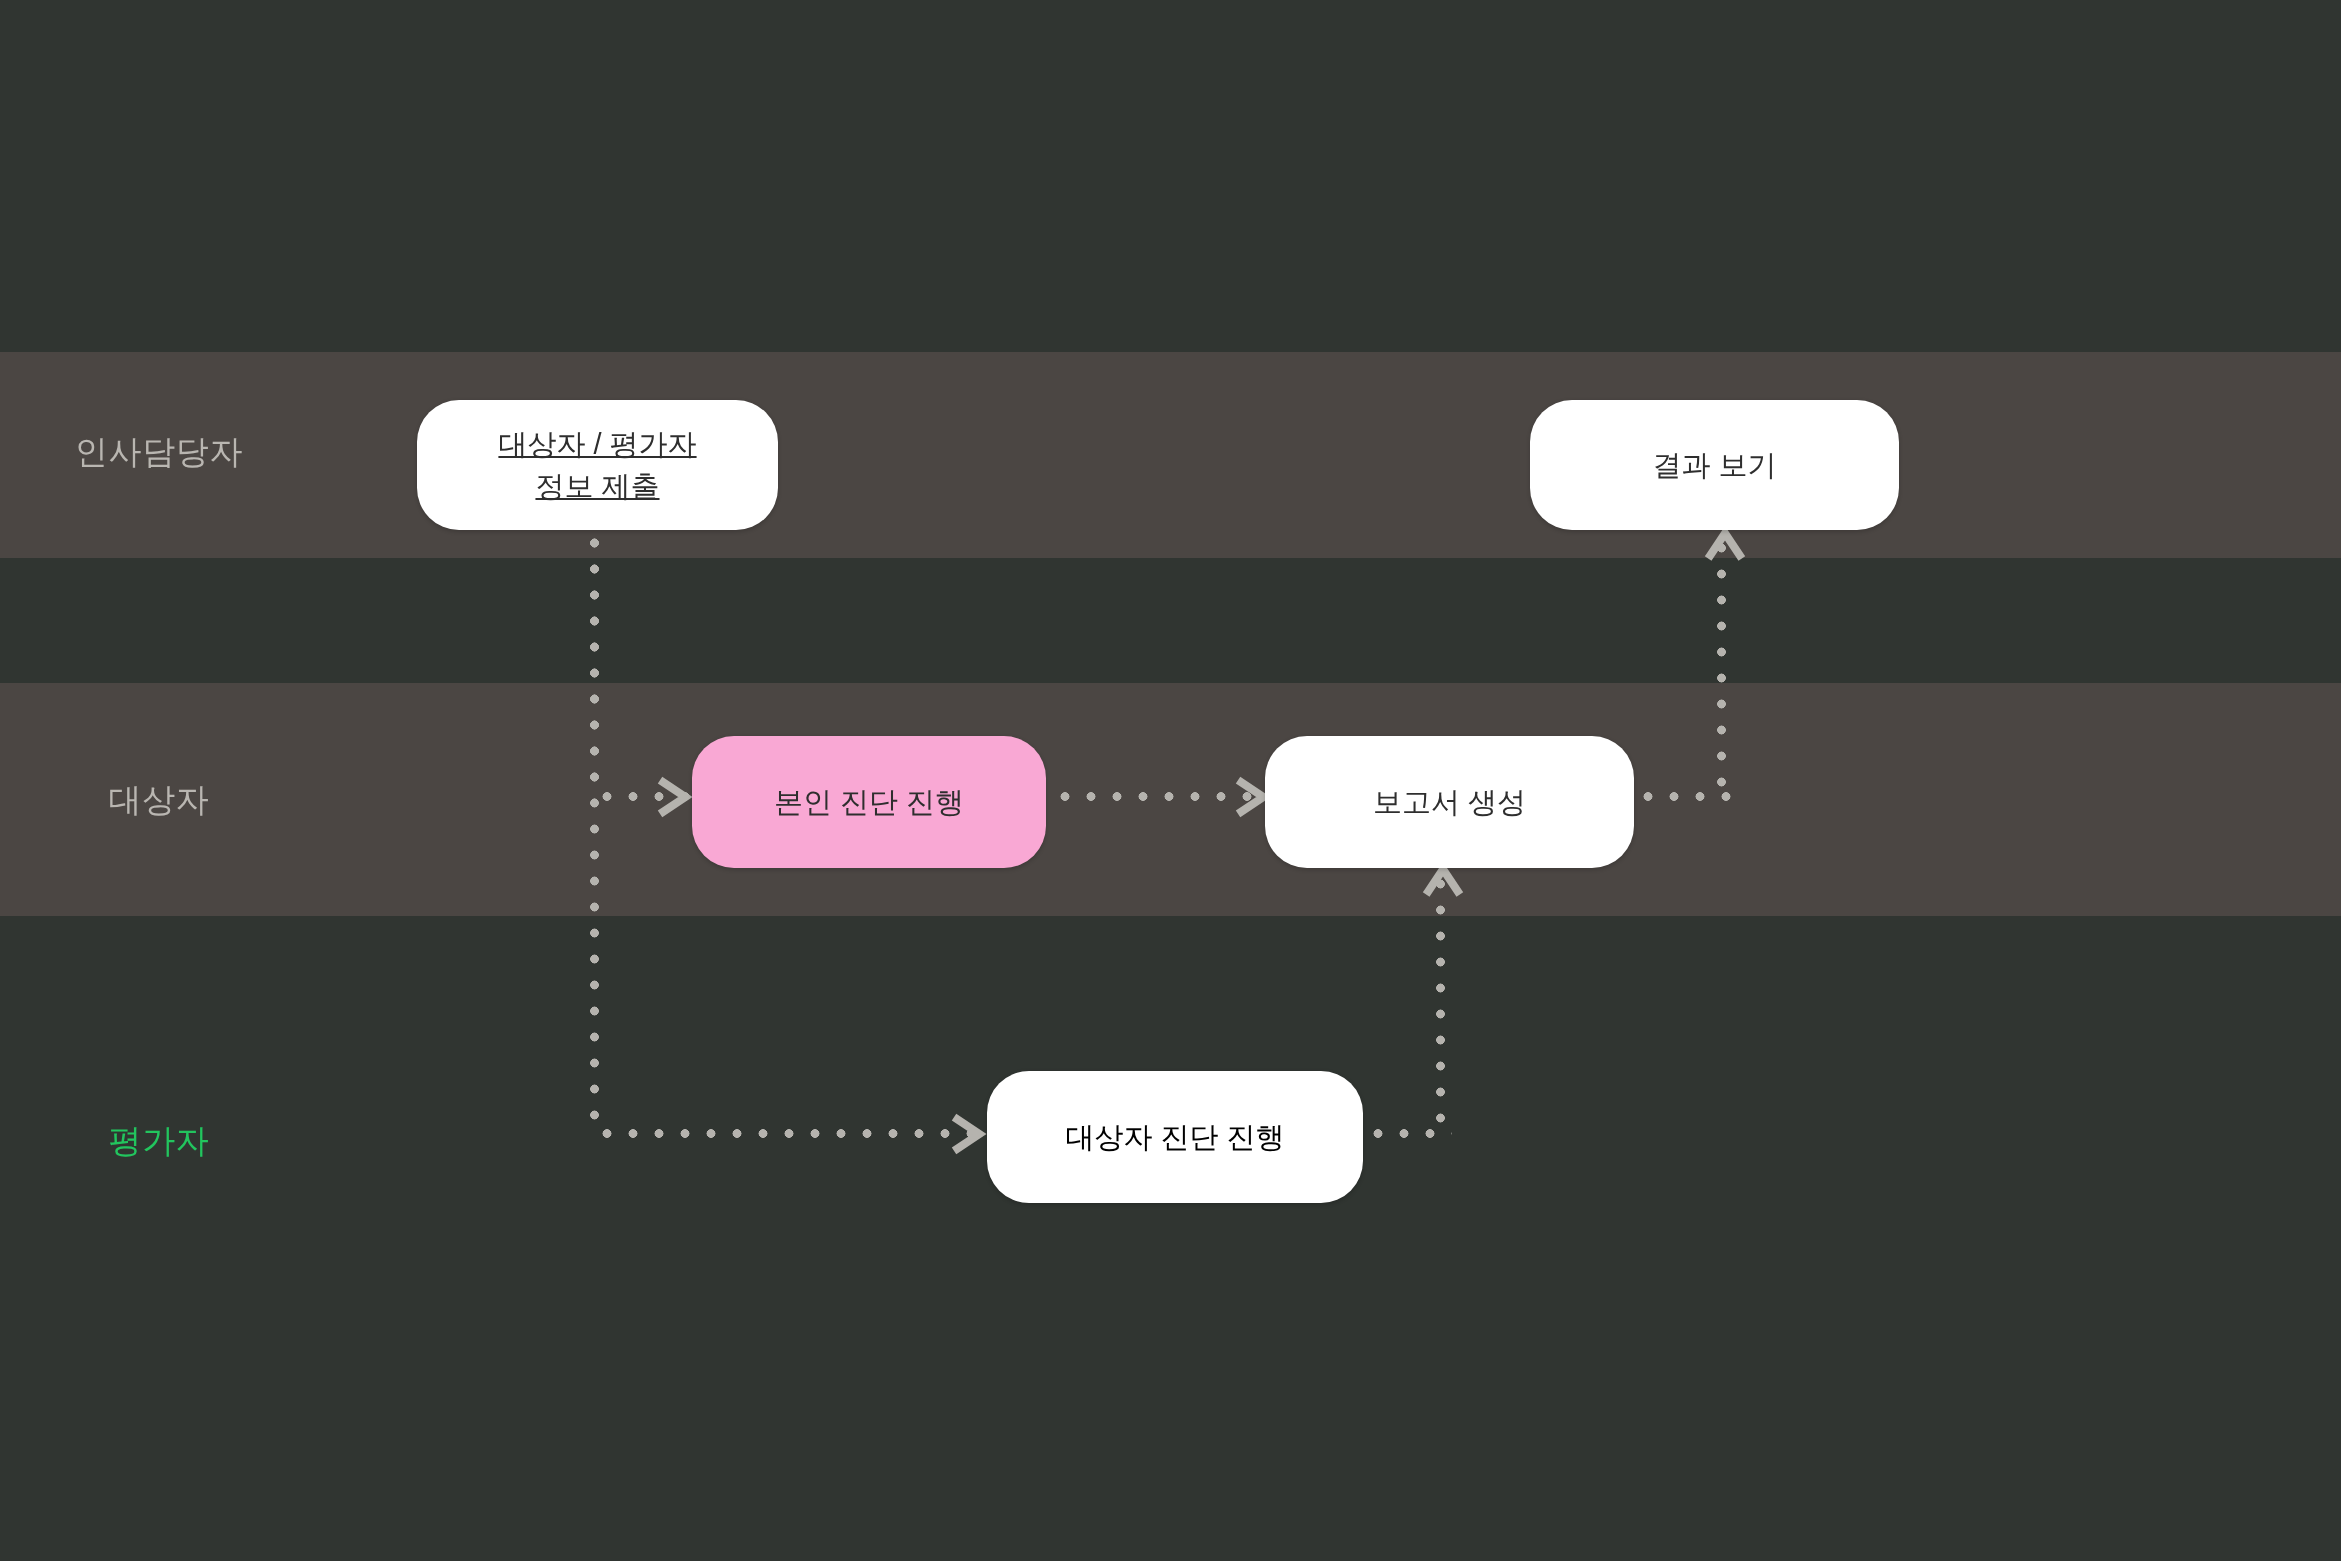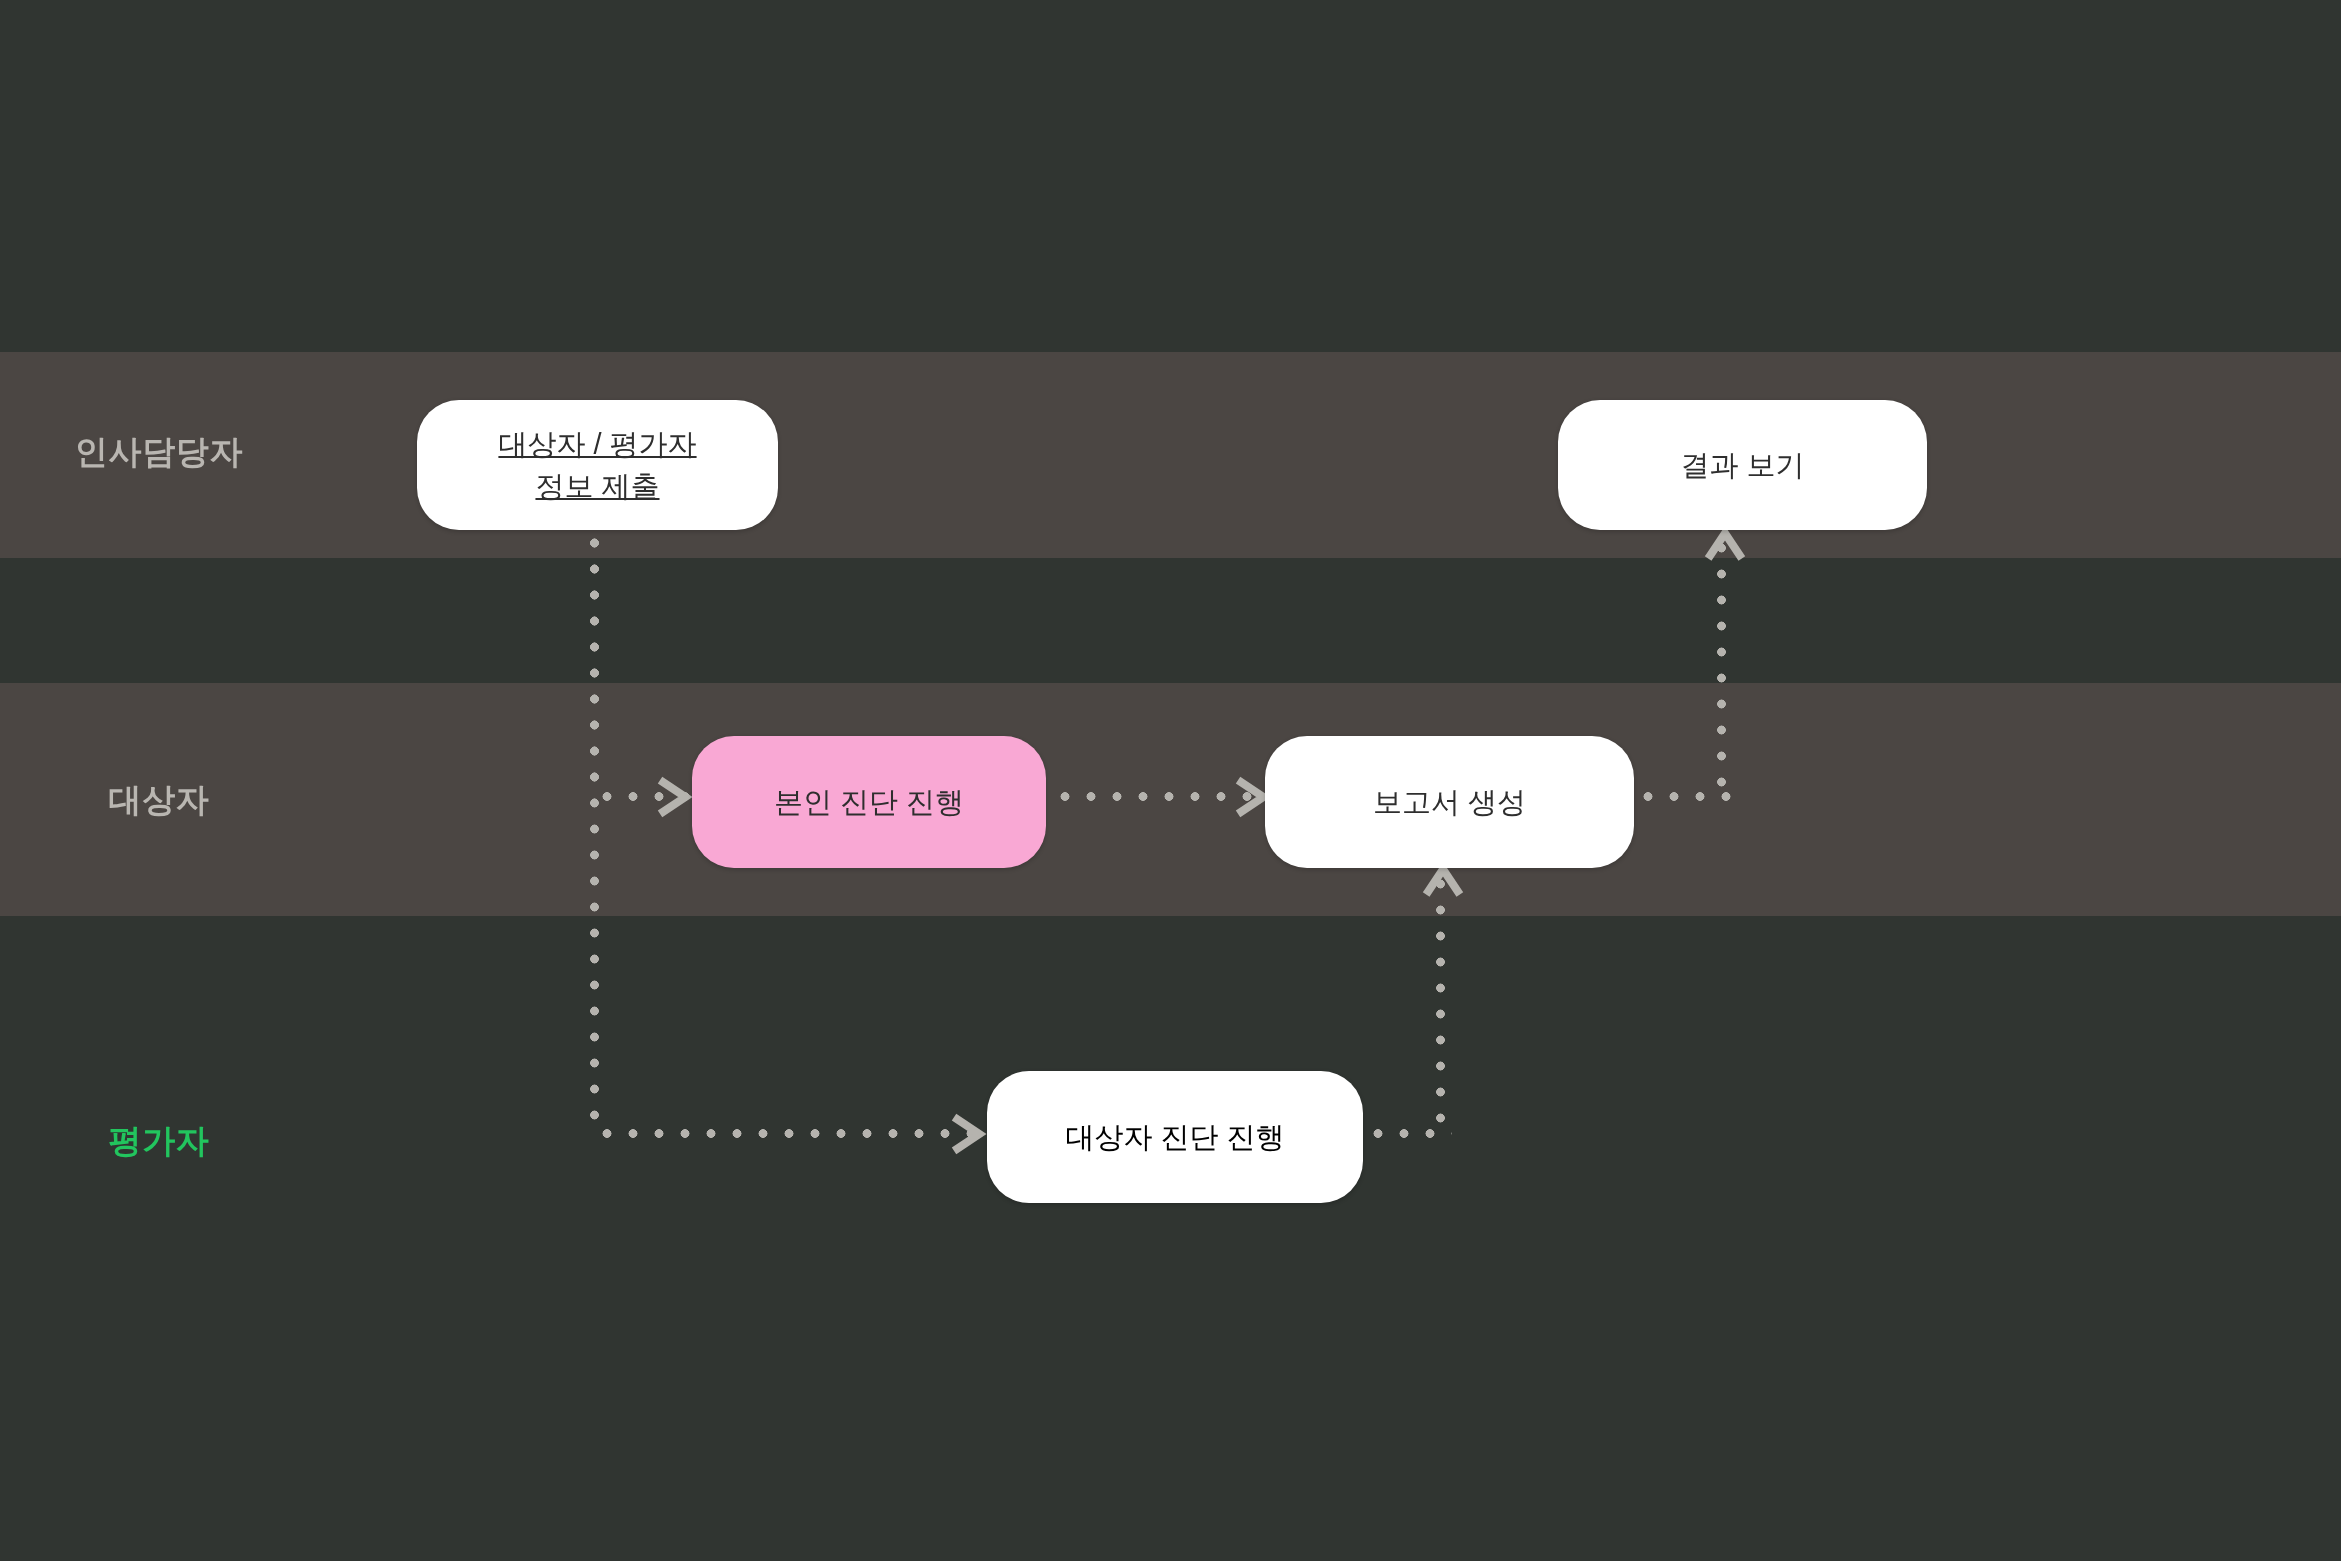--- a/index.html
+++ b/index.html
@@ -31,21 +31,21 @@
   }
   .lane-band.base {
     background: #303531;
   }
 
   
   .lane-title {
     position: absolute;
     color: #b9b6b1;
     font-size: 33px;
-    font-weight: 700;
+    font-weight: 400;
     letter-spacing: 0.7px;
     white-space: nowrap;
     transform: translateY(-50%);
   }
 
   
   .node {
     position: absolute;
     background: #ffffff;
     border-radius: 42px;
@@ -148,21 +148,21 @@
           <path d="M6,40 L26,10 L46,40" fill="none" stroke="#b5b3ae" stroke-width="11" stroke-linecap="square" stroke-linejoin="miter"></path>
         </svg>
       </div>
     </div>
 
   <div id="nodes">
       <div class="node" style="left: 417px; top: 400px; width: 361px; height: 130px; font-size: 29px; background: rgb(255, 255, 255); color: rgb(46, 46, 46); text-decoration: underline;">
         <span class="node-label">대상자 / 평가자
 정보 제출</span>
       </div>
-      <div class="node" style="left: 1530px; top: 400px; width: 369px; height: 130px; font-size: 29px; background: rgb(255, 255, 255); color: rgb(46, 46, 46); margin-left: 28px;">
+      <div class="node" style="left: 1530px; top: 400px; width: 369px; height: 130px; font-size: 29px; background: rgb(255, 255, 255); color: rgb(46, 46, 46);">
         <span class="node-label">결과 보기</span>
       </div>
       <div class="node" style="left: 692px; top: 736px; width: 354px; height: 132px; font-size: 29px; background: #f9a8d4; color: rgb(46, 46, 46);">
         <span class="node-label">본인 진단 진행</span>
       </div>
       <div class="node" style="left: 1265px; top: 736px; width: 369px; height: 132px; font-size: 29px; background: rgb(255, 255, 255); color: rgb(46, 46, 46); text-align: center;">
         <span class="node-label">보고서 생성</span>
       </div>
       <div class="node" style="left: 987px; top: 1071px; width: 376px; height: 132px; font-size: 29px; background: rgb(255, 255, 255); color: #000000;">
         <span class="node-label">대상자 진단 진행</span>

